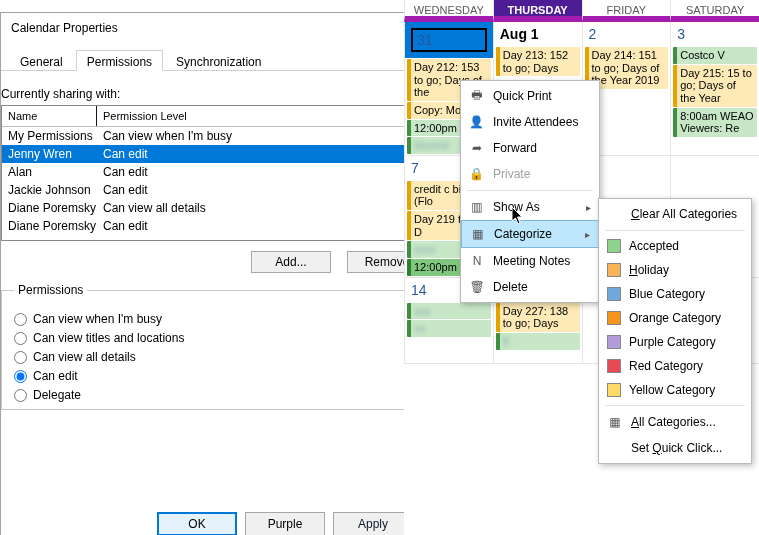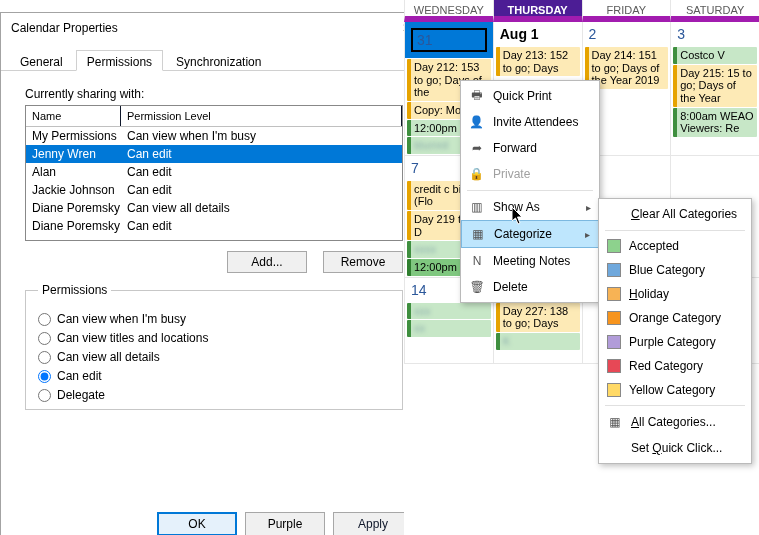--- a/index.html
+++ b/index.html
@@ -4,21 +4,21 @@
 <style>
 *{box-sizing:border-box;margin:0;padding:0;font-family:"Segoe UI",Tahoma,sans-serif;font-size:12px}
 body{width:759px;height:535px;background:#fff;color:#000;position:relative;overflow:hidden}
 .dialog{position:absolute;left:0;top:12px;width:428px;height:535px;border:1px solid #a3a3a3;background:#fff}
 .titlebar{height:30px;background:#fff;display:flex;align-items:center;justify-content:space-between;padding-left:10px}
 .titlebar .title{font-size:12px}
 .titlebar .xbtn{width:40px;height:30px;display:flex;align-items:center;justify-content:center;color:#000;cursor:pointer}
 .tabs{display:flex;padding:6px 8px 0 8px;border-bottom:1px solid #d0d0d0;height:28px}
 .tab{padding:4px 10px;border:1px solid transparent;border-bottom:none;margin-right:2px;cursor:pointer;position:relative;top:1px}
 .tab.active{border:1px solid #d0d0d0;border-bottom:1px solid #fff;background:#fff}
-.body{padding:10px 24px}
+.body{padding:10px 0}
 .label{margin:6px 0 4px}
 .grid{border:1px solid #888;height:136px;overflow:hidden}
 .gridhdr{display:flex;border-bottom:1px solid #c0c0c0;background:#fff}
 .gridhdr>div{padding:4px 6px;border-right:1px solid #0f172a;font-size:11px}
 .col-name{width:95px}
 .col-perm{flex:1}
 .gridrow{display:flex;padding:2px 6px;cursor:default}
 .gridrow>div:first-child{width:95px}
 .gridrow>div:last-child{flex:1}
 .gridrow.sel{background:#0078d7;color:#fff}
@@ -252,26 +252,26 @@
     <div class="mitem">
       <span class="ic"></span>
       <span class="txt"><span class="u">C</span>lear All Categories</span>
     </div>
     <div class="msep"></div>
     <div class="mitem">
       <span class="swatch g" style=""></span>
       <span class="txt">Accepted</span>
     </div>
     <div class="mitem">
+      <span class="swatch o" style=""></span>
+      <span class="txt"><span class="u">H</span>oliday</span>
+    </div>
+    <div class="mitem">
       <span class="swatch b" style=""></span>
       <span class="txt">Blue Category</span>
-    </div>
-    <div class="mitem">
-      <span class="swatch o" style=""></span>
-      <span class="txt"><span class="u">H</span>oliday</span>
     </div>
     <div class="mitem">
       <span class="swatch o" style="background:#f7941d"></span>
       <span class="txt">Orange Category</span>
     </div>
     <div class="mitem">
       <span class="swatch p" style=""></span>
       <span class="txt">Purple Category</span>
     </div>
     <div class="mitem">

